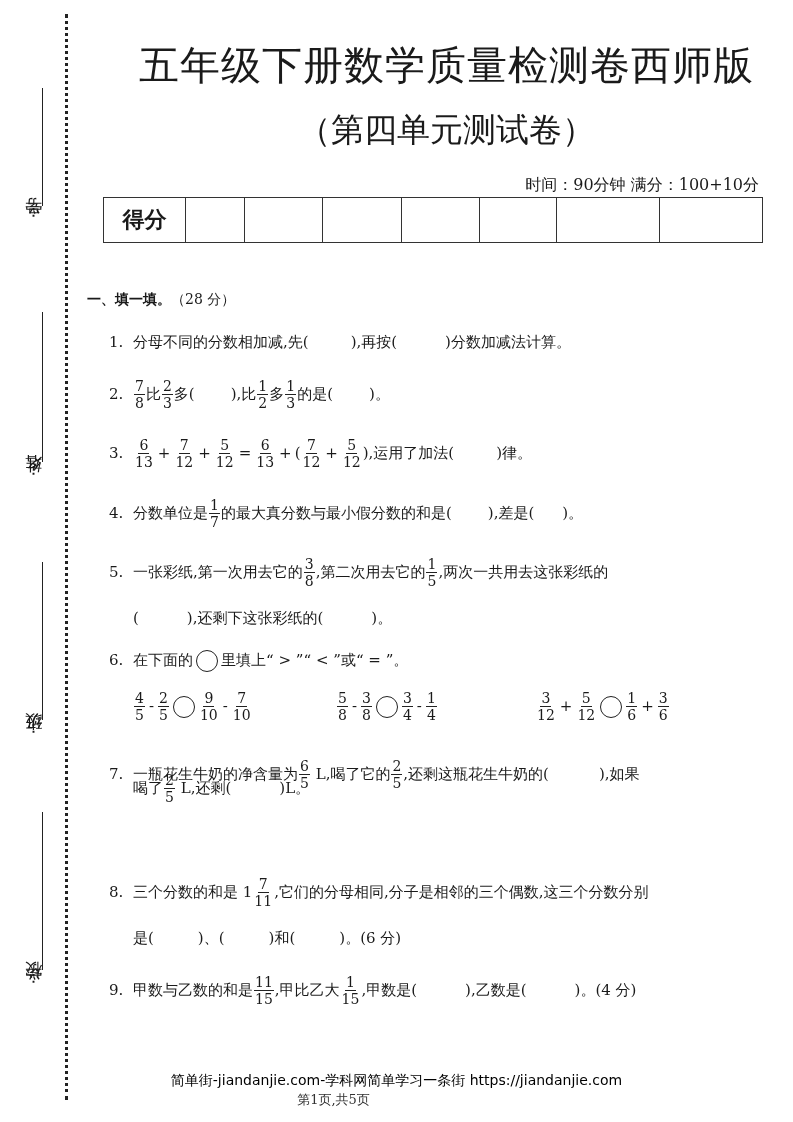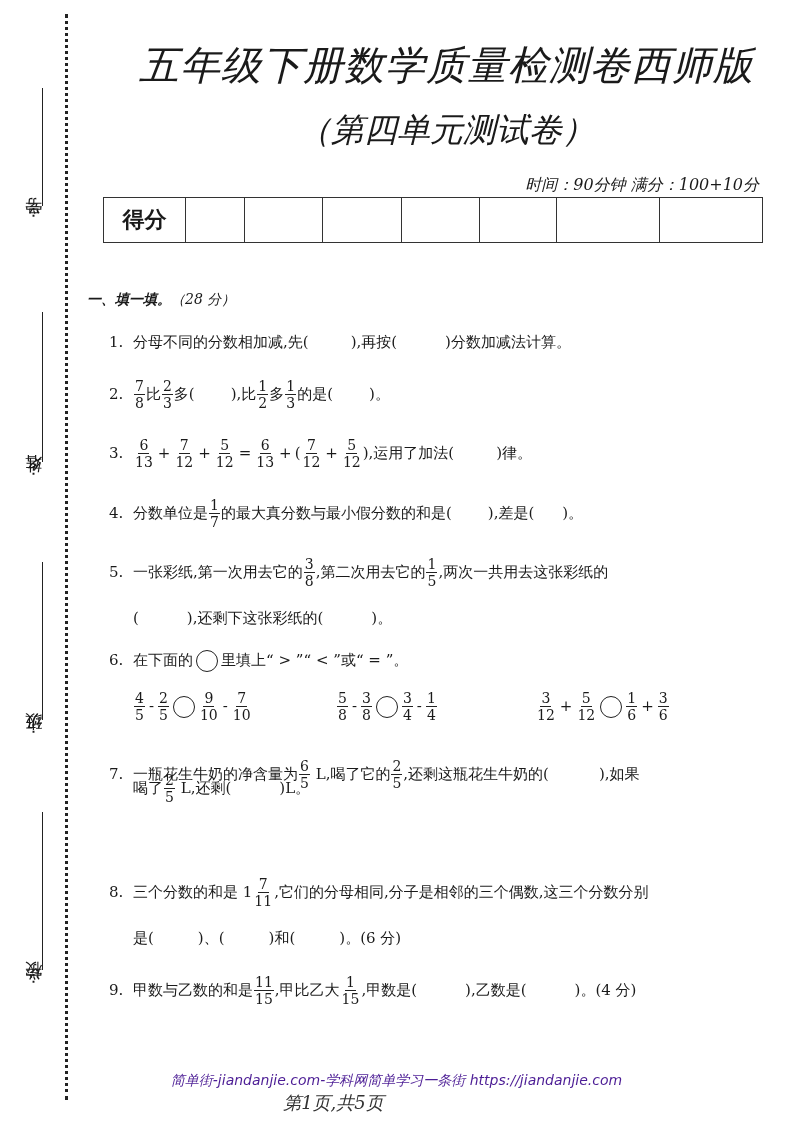--- a/index.html
+++ b/index.html
@@ -1,18 +1,18 @@
 <!DOCTYPE html>
 <html><head>
 <meta charset="utf-8">
 <style>
   html, body { margin: 0; padding: 0; background: #ffffff; }
   body { width: 793px; height: 1122px; position: relative; overflow: hidden;
          font-family: "DejaVu Serif", "Liberation Serif", serif; color: #1a1a1a; }
-  .abs { position: absolute; font-style: italic; }
+  .abs { position: absolute; }
 
   
   .cutline { position: absolute; left: 65px; top: 14px; height: 1086px; width: 0;
              border-left: 3px dotted #222; }
   .field-line { position: absolute; left: 42px; width: 0; border-left: 1.5px solid #222; }
   .field-label { position: absolute; left: 22px; width: 22px; font-family: "DejaVu Sans", sans-serif;
                  font-size: 17px; writing-mode: vertical-rl; transform: rotate(180deg);
                  line-height: 22px; letter-spacing: 1px; }
 
   .title { left: 100px; width: 693px; top: 38px; text-align: center; font-size: 40px;
@@ -36,22 +36,22 @@
   .frac { display: inline-flex; flex-direction: column; align-items: center; vertical-align: middle;
           font-size: 14px; line-height: 16px; margin: 0 1px; }
   .frac .n { border-bottom: 1px solid #222; padding: 0 1px; }
   .frac .d { padding: 0 1px; }
   .op { margin: 0 3px; }
   .circle { display: inline-block; width: 20px; height: 20px; border: 1.5px solid #222; border-radius: 50%;
             vertical-align: middle; margin: 0 3px; }
   .cmp { position: absolute; top: 690px; font-size: 15px; white-space: nowrap; }
 
   .footer1 { left: 0; width: 793px; top: 1072px; text-align: center; font-size: 14px;
-             font-family: "DejaVu Sans", sans-serif; color: #4c1d95; }
-  .footer2 { left: 0; width: 667px; top: 1091px; text-align: center; font-size: 18px; color: #333; }
+             font-family: "DejaVu Sans", sans-serif; color: #000000; }
+  .footer2 { left: 0; width: 667px; top: 1091px; text-align: center; font-size: 13px; color: #333; }
 </style>
 </head>
 <body>
 
 <div class="cutline"></div>
 
 <div class="field-line" style="top:88px;height:118px;"></div>
 <div class="field-label" style="top:208px;">学号：</div>
 
 <div class="field-line" style="top:312px;height:150px;"></div>

